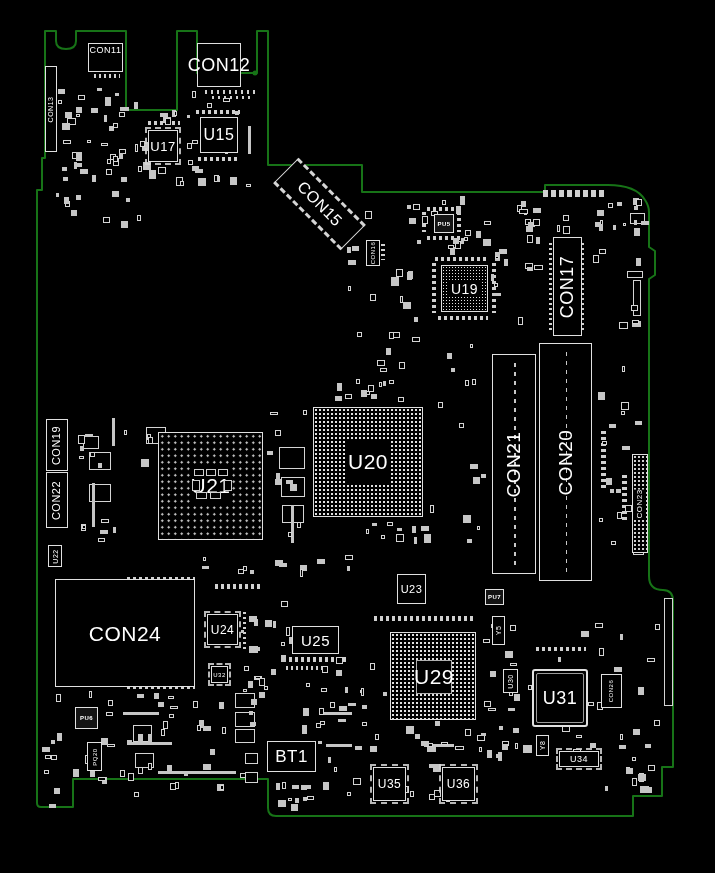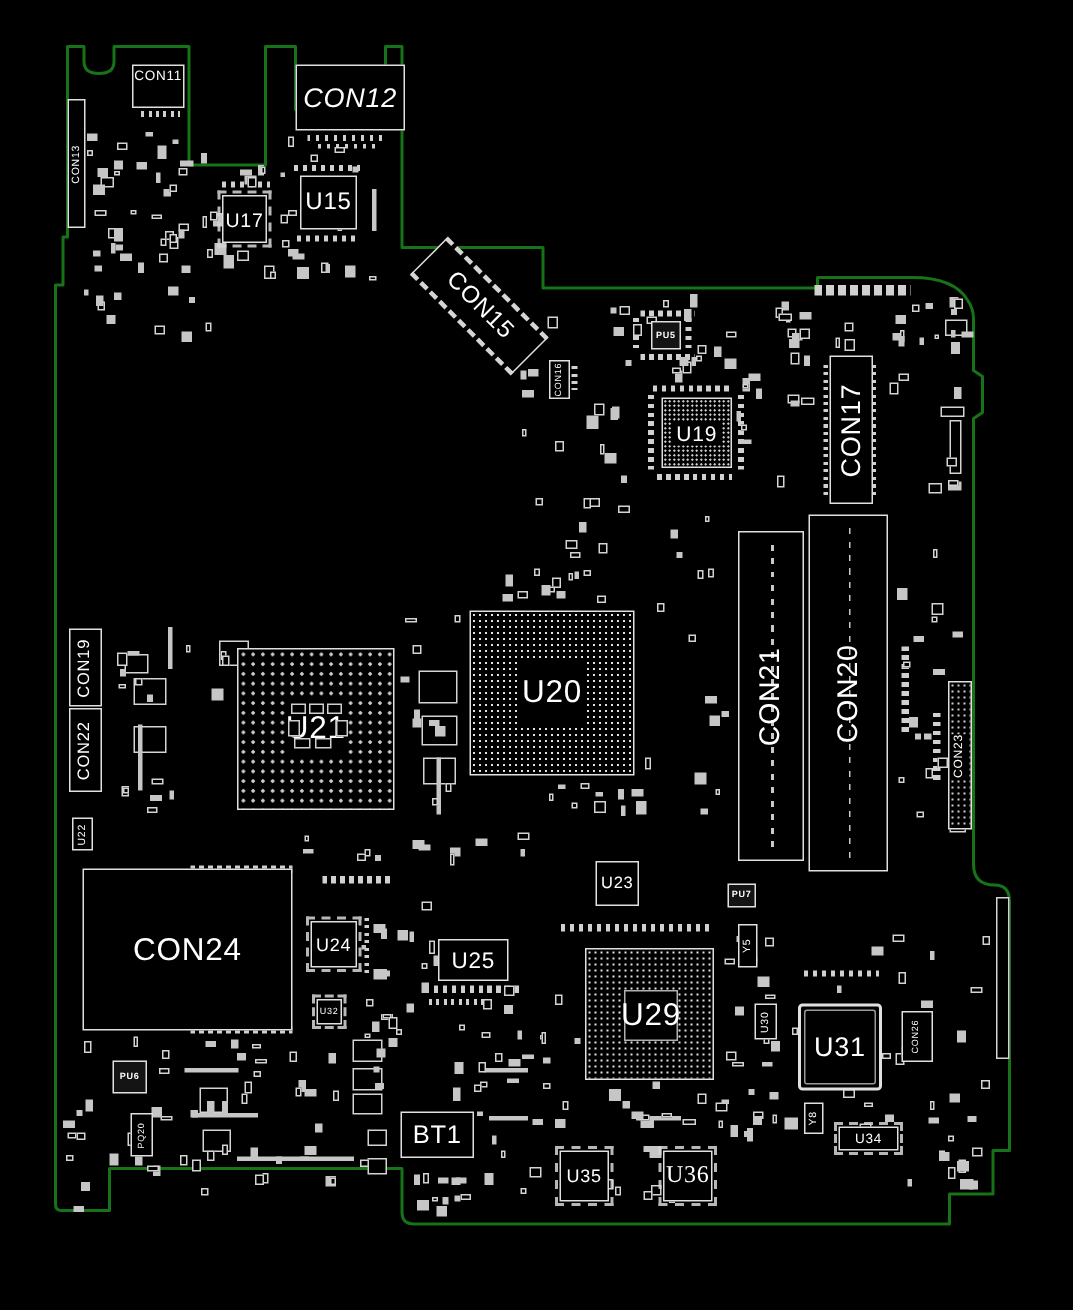--- a/index.html
+++ b/index.html
@@ -50,21 +50,21 @@
     <circle cx="199" cy="73" r="2.5" fill="#177317"></circle>
     <circle cx="255" cy="73" r="2.5" fill="#177317"></circle>
   </svg>
   <div id="components">
       <div class="comp  vert" style="left: 45px; top: 66px; width: 12px; height: 86px;">
         <span class="lbl" style="font-size: 7px;">CON13</span>
       </div>
       <div class="comp  labeltop" style="left: 88px; top: 43px; width: 35px; height: 29px;">
         <span class="lbl" style="font-size: 9px;">CON11</span>
       </div>
-      <div class="comp " style="left: 197px; top: 43px; width: 73px; height: 44px; font-style: italic;">
+      <div class="comp " style="left: 197px; top: 43px; width: 44px; height: 44px;">
         <span class="lbl" style="font-size: 18px;">CON12</span>
       </div>
       <div class="comp " style="left: 200px; top: 117px; width: 38px; height: 36px;">
         <span class="lbl" style="font-size: 16px;">U15</span>
       </div>
       <div class="comp qfp" style="left: 148px; top: 130px; width: 30px; height: 32px;">
         <span class="lbl" style="font-size: 13px;">U17</span>
       </div>
       <div class="comp diag" style="left: 272px; top: 186px; width: 95px; height: 36px;">
         <span class="lbl" style="font-size: 16px;">CON15</span>
@@ -163,21 +163,21 @@
       <div class="comp qfp" style="left: 559px; top: 751px; width: 40px; height: 16px;">
         <span class="lbl" style="font-size: 9px;">U34</span>
       </div>
       <div class="comp " style="left: 267px; top: 741px; width: 49px; height: 31px;">
         <span class="lbl" style="font-size: 17px;">BT1</span>
       </div>
       <div class="comp qfp" style="left: 373px; top: 767px; width: 33px; height: 34px;">
         <span class="lbl" style="font-size: 12px;">U35</span>
       </div>
       <div class="comp qfp" style="left: 442px; top: 767px; width: 33px; height: 34px;">
-        <span class="lbl" style="font-size: 16px; font-family: Liberation Serif, serif;">U36</span>
+        <span class="lbl" style="font-size: 12px;">U36</span>
       </div>
     </div>
   <div id="decor">
       <div class="strip" style="left: 94px; top: 74px; width: 26px; height: 4px; background-image: repeating-linear-gradient(90deg, rgb(208, 208, 208) 0px, rgb(208, 208, 208) 2px, transparent 2px, transparent 5px);"></div>
       <div class="strip" style="left: 205px; top: 90px; width: 52px; height: 4px; background-image: repeating-linear-gradient(90deg, rgb(208, 208, 208) 0px, rgb(208, 208, 208) 2px, transparent 2px, transparent 6px);"></div>
       <div class="strip" style="left: 212px; top: 96px; width: 38px; height: 3px; background-image: repeating-linear-gradient(90deg, rgb(208, 208, 208) 0px, rgb(208, 208, 208) 2px, transparent 2px, transparent 6px);"></div>
       <div class="strip" style="left: 196px; top: 110px; width: 44px; height: 4px; background-image: repeating-linear-gradient(90deg, rgb(208, 208, 208) 0px, rgb(208, 208, 208) 3px, transparent 3px, transparent 6px);"></div>
       <div class="strip" style="left: 198px; top: 157px; width: 40px; height: 4px; background-image: repeating-linear-gradient(90deg, rgb(208, 208, 208) 0px, rgb(208, 208, 208) 3px, transparent 3px, transparent 6px);"></div>
       <div class="strip" style="left: 148px; top: 121px; width: 32px; height: 4px; background-image: repeating-linear-gradient(90deg, rgb(208, 208, 208) 0px, rgb(208, 208, 208) 3px, transparent 3px, transparent 6px);"></div>
       <div class="strip" style="left: 543px; top: 190px; width: 64px; height: 7px; background-image: repeating-linear-gradient(90deg, rgb(208, 208, 208) 0px, rgb(208, 208, 208) 5px, transparent 5px, transparent 8px);"></div>

